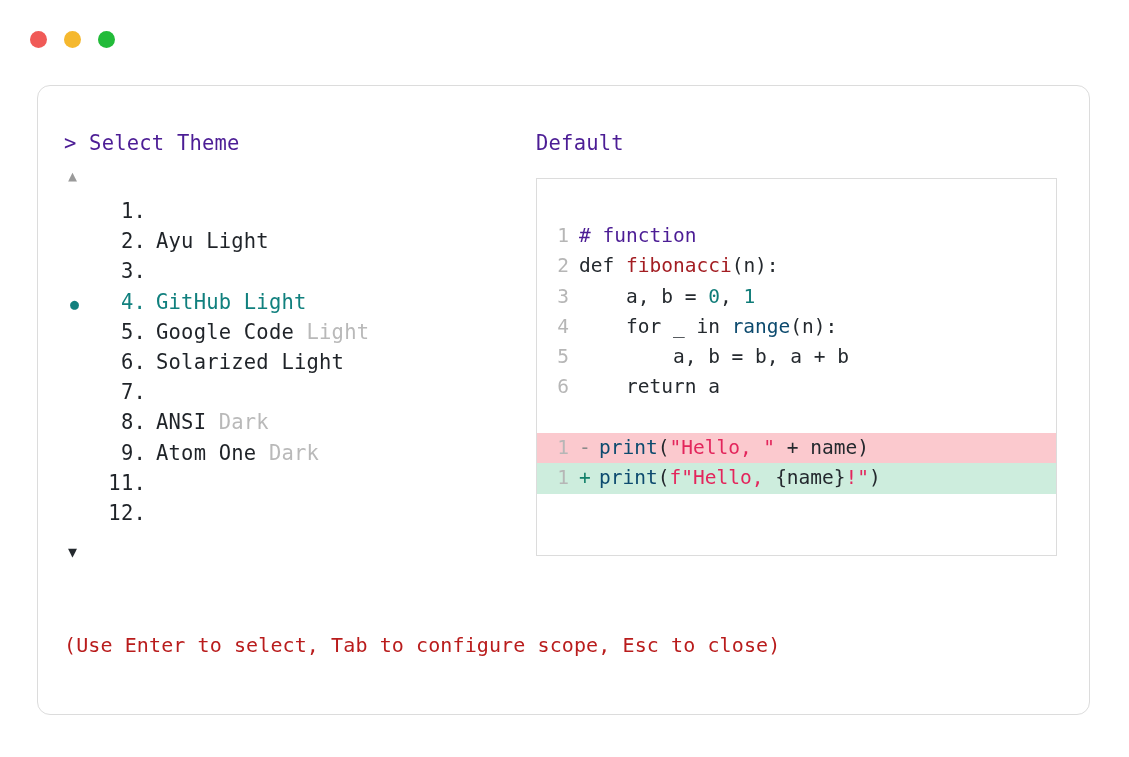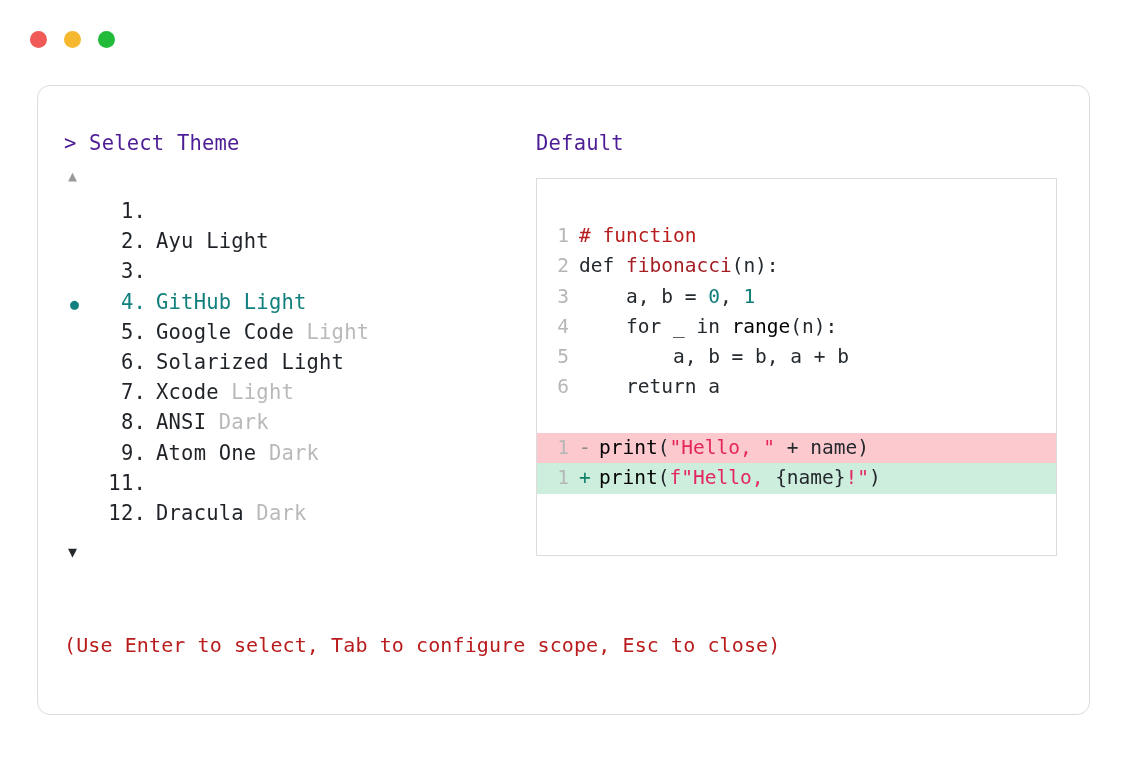--- a/index.html
+++ b/index.html
@@ -152,25 +152,25 @@
     flex: 0 0 42px;
     width: 42px;
     text-align: right;
     color: #b6b6b6;
     padding-right: 10px;
     user-select: none;
   }
   .code-body { color: #24292e; }
 
   
-  .tok-comment { color: #b91c1c; }
+  .tok-comment { color: #4c1d95; }
   .tok-kw      { color: #24292e; }
   .tok-fn      { color: #a31d22; }
   .tok-num     { color: #0f7c78; }
-  .tok-builtin { color: #000000; }
+  .tok-builtin { color: #0c4a6e; }
   .tok-str     { color: #e3265c; }
   .tok-plain   { color: #24292e; }
 
   
   .diff-gap { height: 30.3px; }
   .diff-line { display: flex; align-items: baseline; height: 30.3px; }
   .diff-line.minus { background: #fbc9ce; }
   .diff-line.plus  { background: #cdeddd; }
   .diff-ln {
     flex: 0 0 42px;
@@ -215,25 +215,25 @@
 
         <div class="arrow up">▲</div>
 
         <ul class="theme-list">
             <li class="theme-row"><span class="bullet-cell"></span><span class="idx-cell"> 1.</span></li>
             <li class="theme-row"><span class="bullet-cell"></span><span class="idx-cell"> 2.</span><span class="name-cell">Ayu <span class="variant strong">Light</span></span></li>
             <li class="theme-row"><span class="bullet-cell"></span><span class="idx-cell"> 3.</span></li>
             <li class="theme-row selected"><span class="bullet-cell">●</span><span class="idx-cell"> 4.</span><span class="name-cell">GitHub <span class="variant strong">Light</span></span></li>
             <li class="theme-row"><span class="bullet-cell"></span><span class="idx-cell"> 5.</span><span class="name-cell">Google Code <span class="variant">Light</span></span></li>
             <li class="theme-row"><span class="bullet-cell"></span><span class="idx-cell"> 6.</span><span class="name-cell">Solarized <span class="variant strong">Light</span></span></li>
-            <li class="theme-row"><span class="bullet-cell"></span><span class="idx-cell"> 7.</span><span class="name-cell">Xcode <span class="variant">Light</span></span></li>
+            <li class="theme-row"><span class="bullet-cell"></span><span class="idx-cell"> 7.</span></li>
             <li class="theme-row"><span class="bullet-cell"></span><span class="idx-cell"> 8.</span><span class="name-cell">ANSI <span class="variant">Dark</span></span></li>
             <li class="theme-row"><span class="bullet-cell"></span><span class="idx-cell"> 9.</span><span class="name-cell">Atom One <span class="variant">Dark</span></span></li>
             <li class="theme-row"><span class="bullet-cell"></span><span class="idx-cell">11.</span></li>
-            <li class="theme-row"><span class="bullet-cell"></span><span class="idx-cell">12.</span><span class="name-cell">Dracula <span class="variant">Dark</span></span></li>
+            <li class="theme-row"><span class="bullet-cell"></span><span class="idx-cell">12.</span></li>
           </ul>
 
         <div class="arrow down">▼</div>
       </div>
 
       <div class="col-right">
         <div class="heading">Default</div>
 
         <div class="preview-box">
           <div class="code"><div class="code-line"><span class="ln">1</span><span class="code-body"><span class="tok-comment"># function</span></span></div><div class="code-line"><span class="ln">2</span><span class="code-body"><span class="tok-kw">def </span><span class="tok-fn">fibonacci</span><span class="tok-plain">(n):</span></span></div><div class="code-line"><span class="ln">3</span><span class="code-body"><span class="tok-plain">    a, b = </span><span class="tok-num">0</span><span class="tok-plain">, </span><span class="tok-num">1</span></span></div><div class="code-line"><span class="ln">4</span><span class="code-body"><span class="tok-plain">    for _ in </span><span class="tok-builtin">range</span><span class="tok-plain">(n):</span></span></div><div class="code-line"><span class="ln">5</span><span class="code-body"><span class="tok-plain">        a, b = b, a + b</span></span></div><div class="code-line"><span class="ln">6</span><span class="code-body"><span class="tok-plain">    return a</span></span></div></div>

